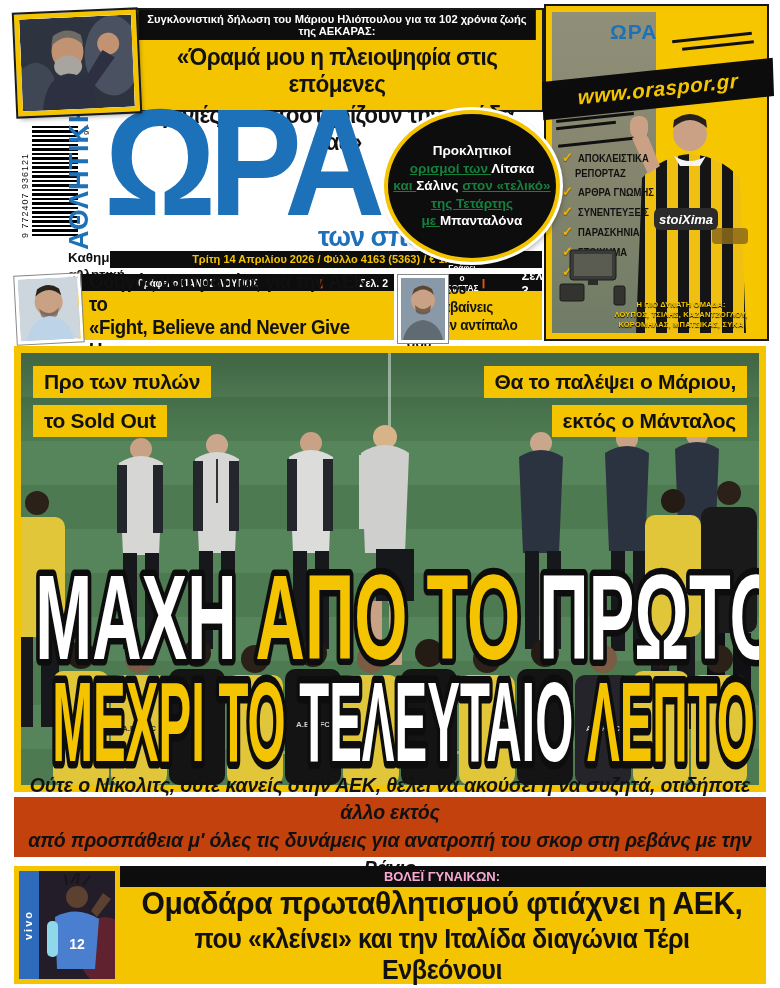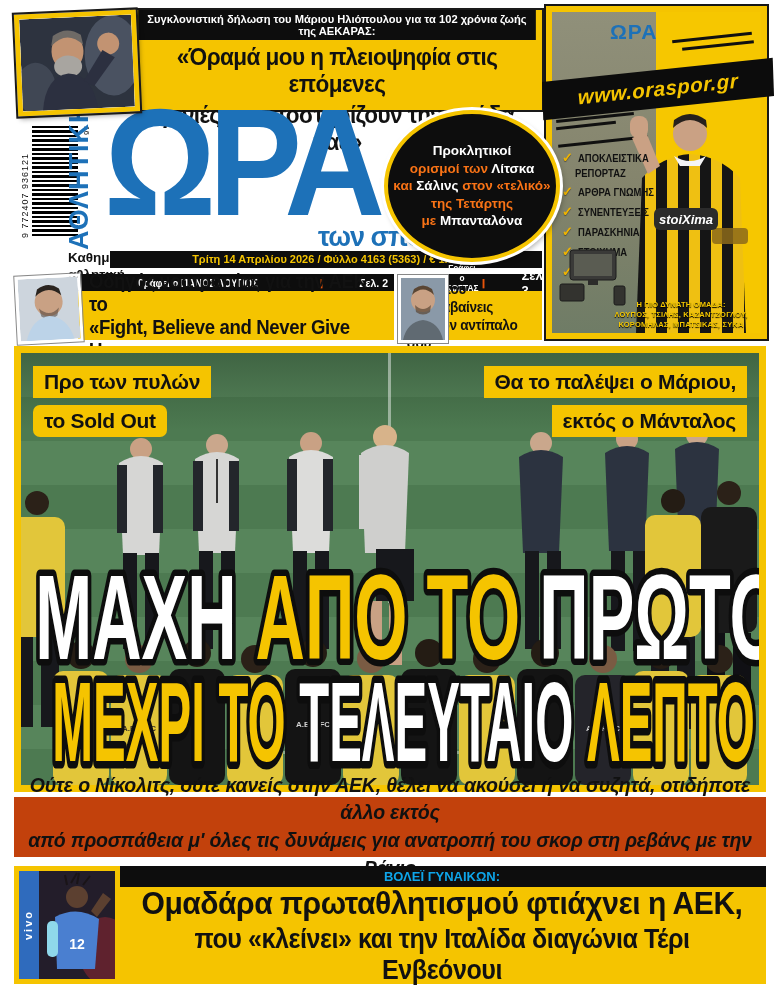--- a/index.html
+++ b/index.html
@@ -52,21 +52,21 @@
             letter-spacing:-8px;transform:scaleX(.92);transform-origin:left;line-height:1;}
   .ora-sub{left:318px;top:222px;color:#1d71b8;font-weight:bold;font-size:27px;letter-spacing:-1px;}
   .datebar{left:110px;top:251px;width:432px;height:17px;background:#0d0d0d;color:#f5c400;
            font-size:11px;font-weight:bold;text-align:center;line-height:17px;letter-spacing:0;}
 
   
   .badge{left:384px;top:110px;width:176px;height:152px;background:#0d0d0d;border-radius:50%;
          border:4px solid #f5c400;box-shadow:0 0 0 3px #fff,2px 3px 6px rgba(0,0,0,.4);
          box-sizing:border-box;z-index:6;display:flex;flex-direction:column;justify-content:center;
          text-align:center;font-weight:bold;font-size:13.5px;line-height:1.3;}
-  .badge .w{color:#fff;} .badge .y{color:#f97316;}
+  .badge .w{color:#fff;} .badge .y{color:#15803d;text-decoration:underline;}
 
   
   .col-block{top:272px;height:68px;}
   .col-head{position:absolute;background:#0d0d0d;color:#fff;height:17px;display:flex;
             align-items:center;font-size:10.5px;font-weight:bold;}
   .col-head .byline{flex:1;text-align:center;transform:scaleX(.92);}
   .col-head .tick{color:#e8540a;margin-right:2px;font-size:9px;}
   .col-head .pref{margin-right:6px;margin-left:32px;}
   .col-yellow{position:absolute;background:#f5c400;display:flex;flex-direction:column;
               justify-content:center;text-align:left;font-weight:bold;}
@@ -81,21 +81,21 @@
   .chip{position:absolute;background:#f5c400;color:#111;font-weight:bold;font-size:21px;
         padding:4px 11px;letter-spacing:-.3px;}
   .headline-svg{position:absolute;left:0;width:738px;}
   .subhead{left:14px;top:797px;width:752px;height:60px;background:#c2410c;display:flex;
            flex-direction:column;justify-content:center;text-align:center;}
   .subhead div{font-style:italic;font-weight:bold;font-size:19.5px;line-height:1.42;letter-spacing:-.2px;}
 
   
   .volley-photo{left:14px;top:866px;width:106px;height:118px;border:5px solid #f5c400;
                 box-sizing:border-box;overflow:hidden;background:#231d2a;z-index:3;}
-  .volley-bar{left:118px;top:866px;width:648px;height:21px;background:#0d0d0d;color:#0ea5e9;
+  .volley-bar{left:118px;top:866px;width:648px;height:21px;background:#0d0d0d;color:#f9a8d4;
               font-weight:bold;font-size:13px;text-align:center;line-height:21px;}
   .volley-yellow{left:118px;top:887px;width:648px;height:97px;background:#f5c400;display:flex;
                  flex-direction:column;justify-content:center;text-align:center;}
   .volley-yellow .l1{font-size:31px;font-weight:bold;letter-spacing:-.5px;transform:scaleX(.97);}
   .volley-yellow .l2{font-size:27px;font-weight:bold;letter-spacing:-.5px;transform:scaleX(.93);margin-top:2px;}
 </style>
 </head>
 <body>
 
 <div class="page">
@@ -386,21 +386,21 @@
           <circle cx="640" cy="302" r="14" fill="#241c14"></circle>
           <rect x="612" y="318" width="56" height="114" rx="10" fill="#e2c63a"></rect>
         </g>
       <g>
           <circle cx="698" cy="306" r="14" fill="#2b2118"></circle>
           <rect x="670" y="322" width="56" height="110" rx="10" fill="#e2c63a"></rect>
         </g>
     </svg>
 
     <div class="chip" style="left:12px;top:13px;padding-left:11px;">Προ των πυλών</div>
-    <div class="chip" style="left:12px;top:52px;border-radius:7px;">το Sold Out</div>
+    <div class="chip" style="left:12px;top:52px;">το Sold Out</div>
     <div class="chip" style="right:12px;top:13px;">Θα το παλέψει ο Μάριου,</div>
     <div class="chip" style="right:12px;top:52px;">εκτός ο Μάνταλος</div>
 
     <svg class="headline-svg" style="top:214px;" height="108" viewBox="0 0 738 108">
       <g transform="translate(369,0) scale(0.57,1) translate(-369,0)">
         <text x="369" y="92" text-anchor="middle" font-family="Liberation Sans, sans-serif" font-weight="bold" font-size="120" xml:space="preserve" stroke="#0d0d0d" stroke-width="13" stroke-linejoin="round" fill="#0d0d0d">
           <tspan>ΜΑΧΗ </tspan><tspan>ΑΠΟ ΤΟ </tspan><tspan>ΠΡΩΤΟ</tspan>
         </text>
         <text x="369" y="92" text-anchor="middle" font-family="Liberation Sans, sans-serif" font-weight="bold" font-size="120" xml:space="preserve">
           <tspan fill="#ffffff">ΜΑΧΗ </tspan><tspan fill="#f5c400">ΑΠΟ ΤΟ </tspan><tspan fill="#ffffff">ΠΡΩΤΟ</tspan>

